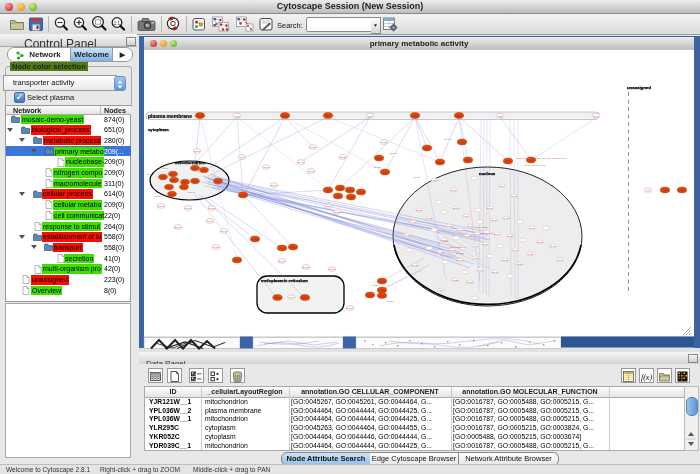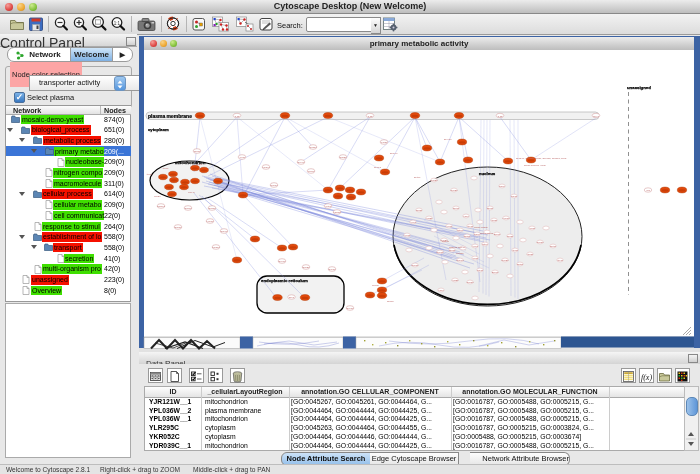--- a/index.html
+++ b/index.html
@@ -7,26 +7,26 @@
 .abs{position:absolute;}
 #titlebar{left:0;top:0;width:700px;height:13px;background:linear-gradient(#ececec,#bdbdbd);border-bottom:1px solid #888;}
 #titlebar .title{width:100%;text-align:center;font-size:9px;font-weight:bold;color:#222;line-height:13px;}
 .tl{width:8px;height:8px;border-radius:50%;top:2.5px;}
 #toolbar{left:0;top:14px;width:700px;height:20px;background:linear-gradient(#f2f2f2,#dcdcdc);border-bottom:1px solid #9a9a9a;}
 .sep{width:1px;height:16px;background:#b5b5b5;top:2px;}
 #searchlbl{left:277px;top:7px;font-size:7.5px;color:#111;}
 #searchbox{left:306px;top:3px;width:64px;height:13px;background:#fff;border:1px solid #8a8a8a;border-radius:2px 0 0 2px;}
 #searchdrop{left:371px;top:3px;width:9px;height:15px;background:linear-gradient(#fdfdfd,#d5d5d5);border:1px solid #8a8a8a;border-left:none;font-size:5px;line-height:15px;text-align:center;color:#222;}
 #cptitle{left:0px;top:34px;width:137px;height:12px;background:linear-gradient(#f5f5f5,#d6d6d6);border-bottom:1px solid #aaa;}
-#cptitle span{font-size:14px;color:#333;margin-left:0;line-height:12px;display:inline-block;}
+#cptitle span{font-size:12px;color:#333;margin-left:24px;line-height:12px;display:inline-block;}
 #tabs{left:7px;top:47px;width:124px;height:13px;background:#fff;border:1px solid #9b9b9b;border-radius:7px;overflow:hidden;}
 .tabseg{top:0;height:13px;font-size:8px;font-weight:bold;color:#222;text-align:center;line-height:13px;}
 #groupbox{left:5px;top:66px;width:125px;height:40px;border:1px solid #aaa;border-radius:3px;}
-#grouplbl{left:10px;top:61.5px;font-size:7.5px;font-weight:normal;color:#222;background:#fca5a5;padding:8px 2px;}
-#dropdown{left:29px;top:75px;width:112px;height:14px;background:linear-gradient(#fff,#e9e9e9);border:1px solid #999;border-radius:0;}
+#grouplbl{left:10px;top:61.5px;font-size:7.5px;font-weight:bold;color:#222;background:#4d7c0f;padding:0 2px;}
+#dropdown{left:3px;top:75px;width:112px;height:14px;background:linear-gradient(#fff,#e9e9e9);border:1px solid #999;border-radius:0;}
 #dropdown .txt{font-size:7.5px;color:#111;line-height:14px;margin-left:9px;}
 #dropbtn{left:114px;top:75.5px;width:10px;height:13px;background:linear-gradient(#9fc8f0,#5596dd);border:1px solid #6b93c0;border-radius:3px;}
 #checkbox{left:14px;top:92px;width:9px;height:9px;background:linear-gradient(#7db4e8,#3877c0);border:1px solid #4a6f9b;border-radius:2px;color:#fff;font-size:9px;line-height:9px;text-align:center;font-weight:bold;}
 #checklbl{left:27px;top:92.5px;font-size:7.5px;color:#111;}
 #tree{left:5px;top:105px;width:124px;height:195px;background:#fff;border:1px solid #999;}
 #treehdr{position:absolute;left:0;top:0;width:125px;height:8px;background:linear-gradient(#fdfdfd,#e2e2e2);border-bottom:1px solid #aaa;}
 #treehdr .h1{position:absolute;left:7px;top:0;font-size:7.2px;font-weight:bold;color:#222;}
 #treehdr .h2{position:absolute;left:98px;top:0;font-size:7.2px;font-weight:bold;color:#222;}
 #treehdr .dv{position:absolute;left:94px;top:0;width:1px;height:8px;background:#bbb;}
 .trow{left:0;width:125px;height:10.3px;}
@@ -55,21 +55,21 @@
 #status{left:0;top:464px;width:700px;height:10px;background:#e4e4e4;border-top:1px solid #bdbdbd;}
 #status span{position:absolute;top:0.5px;font-size:6.6px;color:#333;}
 .floaticon{width:8px;height:7px;border:1px solid #888;background:linear-gradient(#f4f4f4,#cfcfcf);}
 </style>
 </head>
 <body>
 <div class="abs" id="titlebar">
   <div class="abs tl" style="left:5px;background:radial-gradient(circle at 35% 30%,#f5a09b,#df4744 60%,#b03330);"></div>
   <div class="abs tl" style="left:17px;background:radial-gradient(circle at 35% 30%,#f8d389,#efa933 60%,#c07f20);"></div>
   <div class="abs tl" style="left:29px;background:radial-gradient(circle at 35% 30%,#cdeb8e,#85c33d 60%,#5f9427);"></div>
-  <div class="title">Cytoscape Desktop (New Welcome)</div>
+  <div class="title">Cytoscape Session (New Session)</div>
 </div>
 <div class="abs" id="toolbar">
   <svg class="abs" style="left:0;top:0" width="700" height="20">
 <path d="M10.5 7 L10.5 15.5 L23.5 15.5 L23.5 8.5 L16.5 8.5 L15 6.5 L10.5 6.5 Z" fill="#c8c89a" stroke="#6b6b40" stroke-width="0.8"></path>
 <path d="M10.5 10 L13 8.8 L23.5 8.8" fill="none" stroke="#6b6b40" stroke-width="0.6"></path>
 <rect x="29.5" y="4" width="13" height="12.5" rx="1" fill="#3c6cc0" stroke="#22407c" stroke-width="0.8"></rect>
 <rect x="31.5" y="4.5" width="9" height="3" fill="#d03825"></rect>
 <rect x="32.5" y="10.5" width="7" height="6" fill="#e8e8e8" stroke="#999" stroke-width="0.5"></rect>
 <rect x="36.5" y="11.5" width="2" height="3.5" fill="#444"></rect>
 <circle cx="60" cy="8.5" r="4.6" fill="#fdfdfd" stroke="#222" stroke-width="1.3"></circle>
@@ -874,18 +874,18 @@
 <div class="abs" id="dscroll">
     <div class="abs" id="dthumb"></div>
   <svg style="position:absolute;left:0;top:43px" width="12" height="18">
       <path d="M6 2 L9 6 L3 6 Z" fill="#555"></path>
       <path d="M6 16 L9 12 L3 12 Z" fill="#555"></path>
       <line x1="1" y1="9" x2="11" y2="9" stroke="#ccc"></line>
     </svg>
 </div>
 <div class="abs btab" style="left:281px;width:88px;background:linear-gradient(#cde2f7,#93bfea);border-radius:6px 0 0 6px;font-weight:bold;">Node Attribute Search</div>
 <div class="abs btab" style="left:370px;width:88px;border-left:none;">Edge Cytoscape Browser</div>
-<div class="abs btab" style="left:470px;width:99px;border-left:none;border-radius:0 6px 6px 0;text-align:right;">Network Attribute Browser</div>
+<div class="abs btab" style="left:459px;width:99px;border-left:none;border-radius:0 6px 6px 0;">Network Attribute Browser</div>
 <div class="abs" id="status">
   <span style="left:6px">Welcome to Cytoscape 2.8.1</span>
   <span style="left:100px">Right-click + drag to ZOOM</span>
   <span style="left:193px">Middle-click + drag to PAN</span>
 </div>
 
 </body></html>

